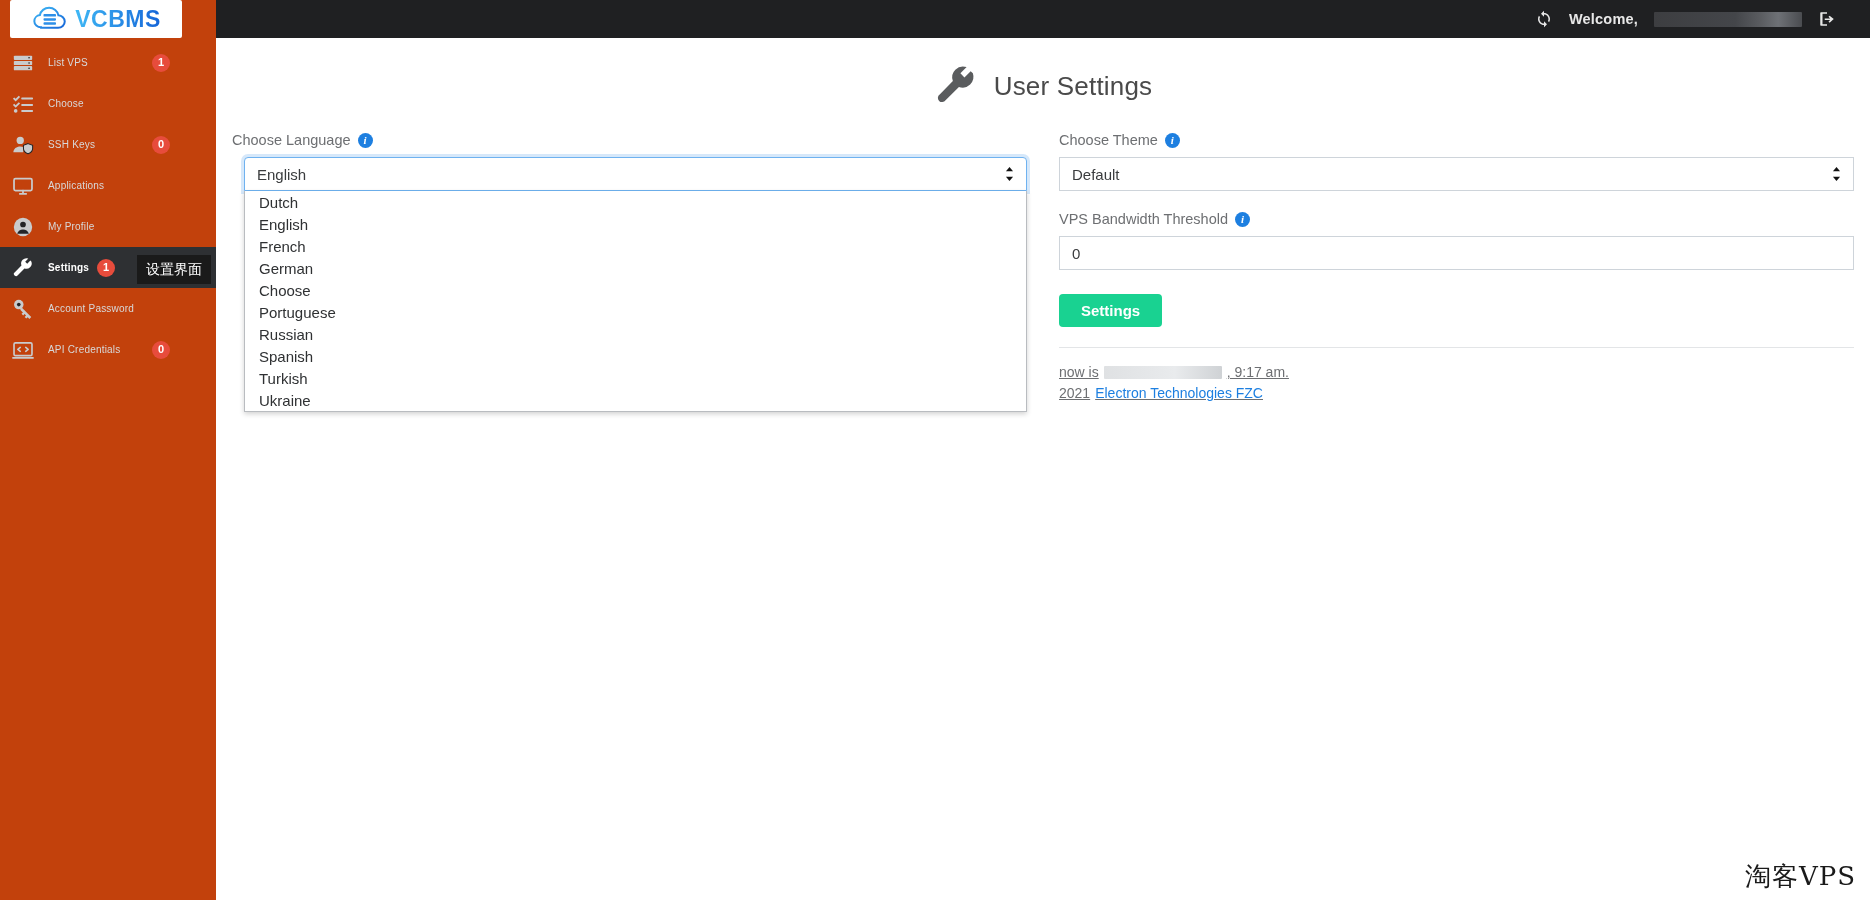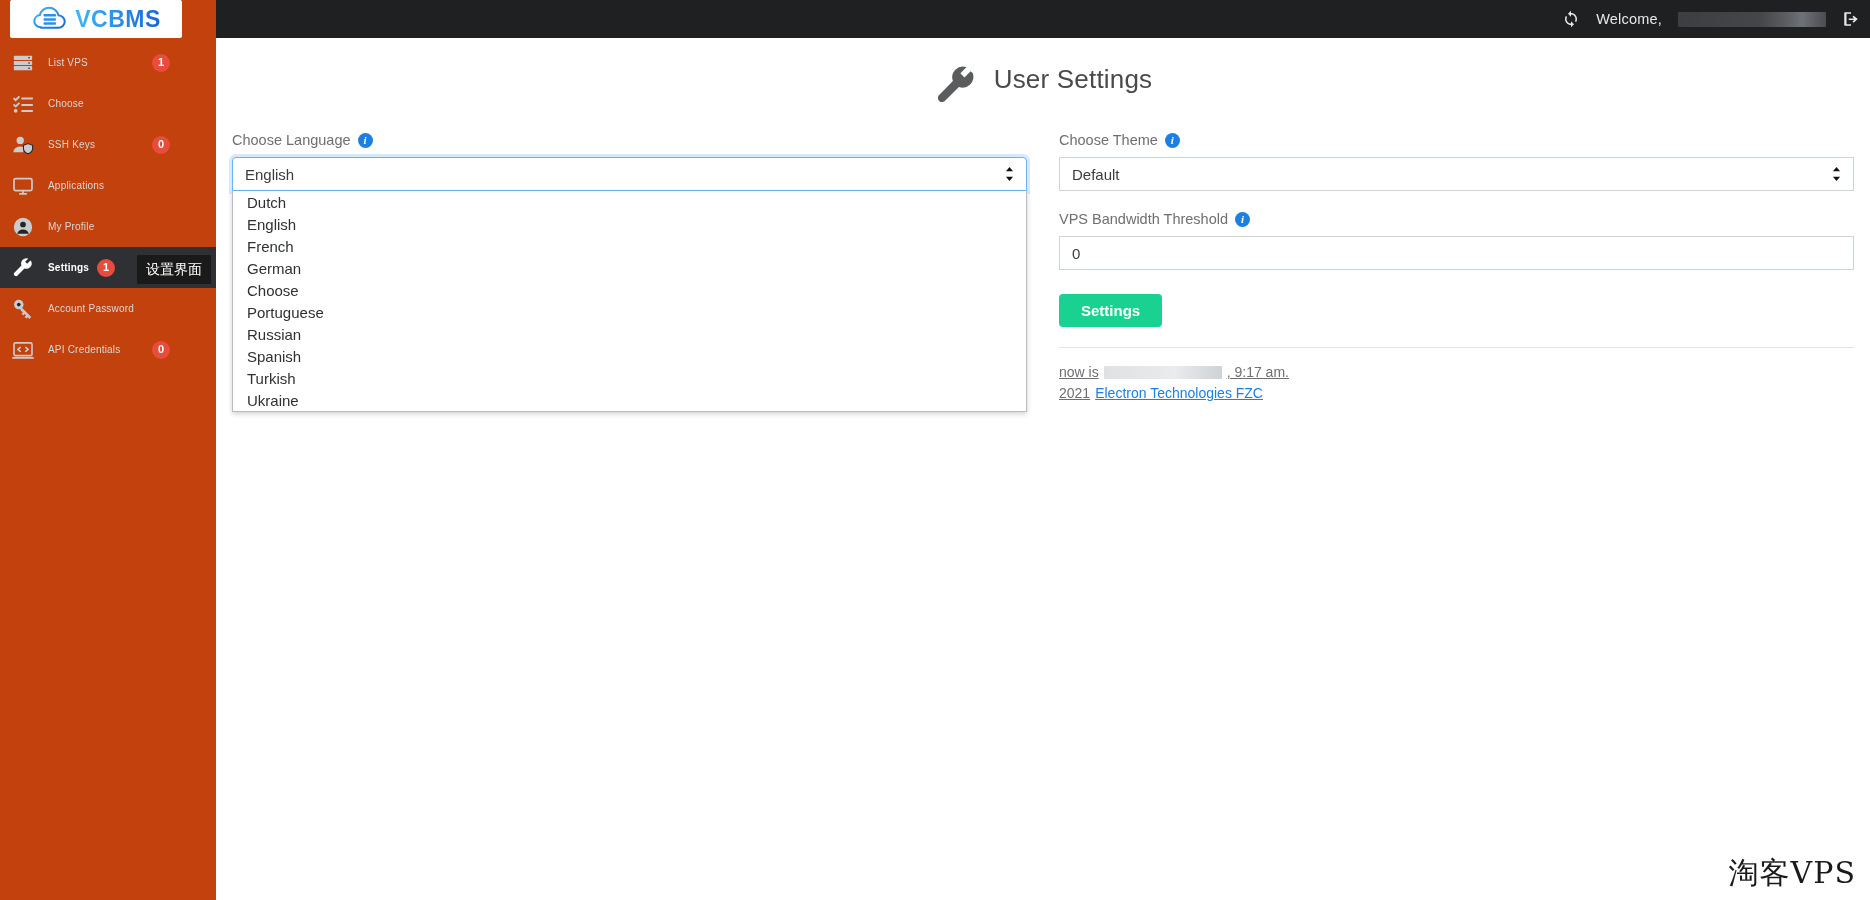--- a/index.html
+++ b/index.html
@@ -11,21 +11,21 @@
   }
   #app { position: relative; width: 1870px; height: 900px; }
 
   
   .topbar {
     position: absolute; top: 0; left: 0;
     width: 1870px; height: 38px;
     background: #1f2022;
     display: flex; align-items: center; justify-content: flex-end;
   }
-  .topbar-right { display: flex; align-items: center; gap: 16px; padding-right: 10px; }
+  .topbar-right { display: flex; align-items: center; gap: 16px; padding-right: 34px; font-weight: bold; }
   .sync-icon { width: 18px; height: 18px; display: block; }
   .welcome-text { color: #e8e8e8; font-size: 14.5px; letter-spacing: .2px; }
   .redacted-user {
     width: 148px; height: 15px;
     background: linear-gradient(90deg,#3d3e41 0%,#44464a 55%,#5a5c60 72%,#6e7176 84%,#4a4c50 100%);
     border-radius: 1px; display: inline-block;
   }
   .logout-icon { width: 18px; height: 18px; display: block; cursor: pointer; }
 
   
@@ -68,21 +68,21 @@
     font-size: 14px; line-height: 1;
     padding: 7px 9px 8px;
     white-space: nowrap; z-index: 60;
   }
   .tip-sidebar { left: 137px; top: 255px; }
 
   
   .main { position: absolute; top: 38px; left: 216px; width: 1654px; height: 862px; background: #fff; }
 
   .page-title {
-    display: flex; align-items: flex-start; justify-content: center;
+    display: flex; align-items: center; justify-content: center;
     gap: 16px; padding-top: 26px;
   }
   .wrench-big { width: 44px; height: 44px; display: block; }
   .page-title h1 { font-size: 26px; font-weight: 400; color: #4a4a4a; letter-spacing: .2px; }
 
   .form-grid {
     display: flex; padding: 0 16px; margin-top: 24px; gap: 32px;
   }
   .col { flex: 1 1 0; min-width: 0; }
 
@@ -167,21 +167,21 @@
   .redacted-date {
     display: inline-block; width: 118px; height: 13px;
     background: linear-gradient(90deg,#dfe1e3 0%,#e9ebed 60%,#cfd2d5 100%);
     border-radius: 1px;
   }
   .footer-link { color: #1d7fe0; text-decoration: none; }
 
   .watermark {
     position: absolute; right: 14px; bottom: 6px;
     font-family: "DejaVu Serif", "Liberation Serif", serif;
-    font-size: 30px; color: #1a1a1a; letter-spacing: 1px;
+    font-size: 26px; color: #1a1a1a; letter-spacing: 1px;
   }
 </style>
 </head>
 <body>
 
 <div id="app">
 
   <div class="topbar">
     <div class="topbar-right">
       <span>
@@ -315,21 +315,21 @@
 
     <div class="form-grid">
 
       <div class="col">
 
         <div class="field-label">
           <span>Choose Language</span>
           <span class="info-i">i</span>
         </div>
 
-        <div style="position:relative;">
+        <div style="position:relative;margin-left:12px;">
           <div class="select-box focused">
             <span>English</span>
             <svg class="select-arrows" viewBox="0 0 10 18" fill="#111">
               <path d="M5 1 9 6H1z"></path>
                 <path d="M5 17 1 12h8z"></path>
             </svg>
           </div>
 
           <div class="dropdown">
             <div class="dd-item">

